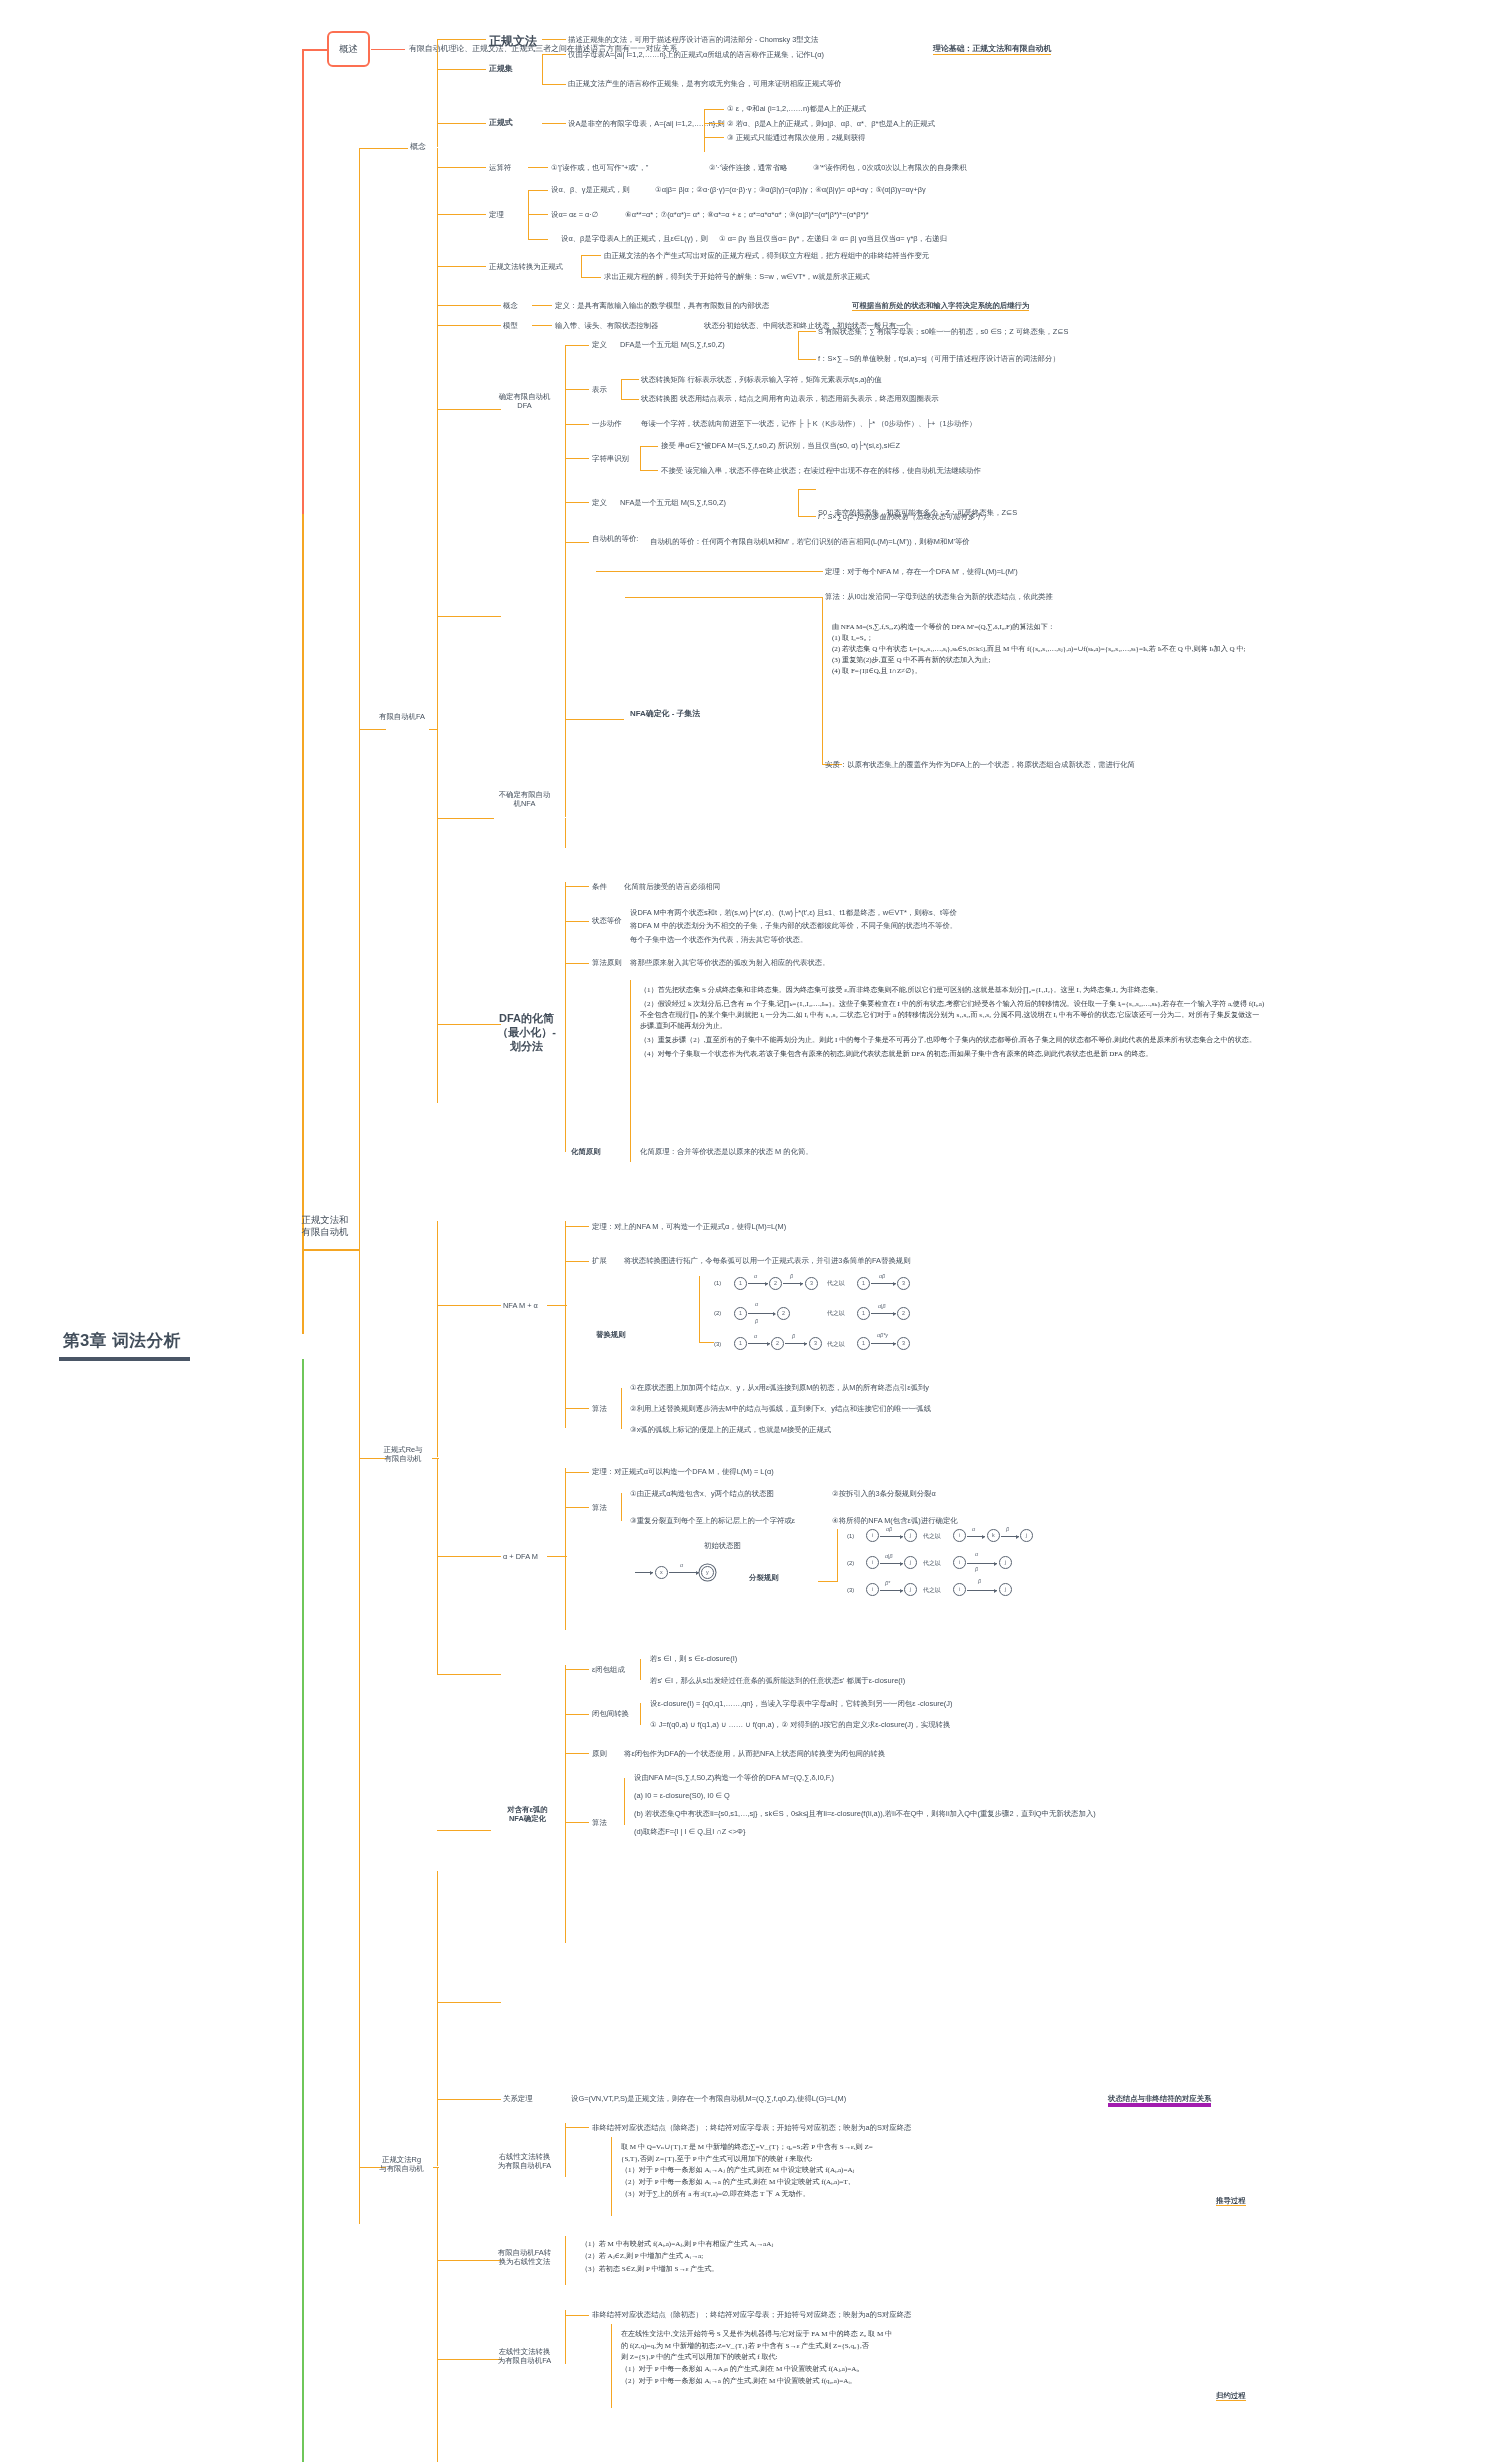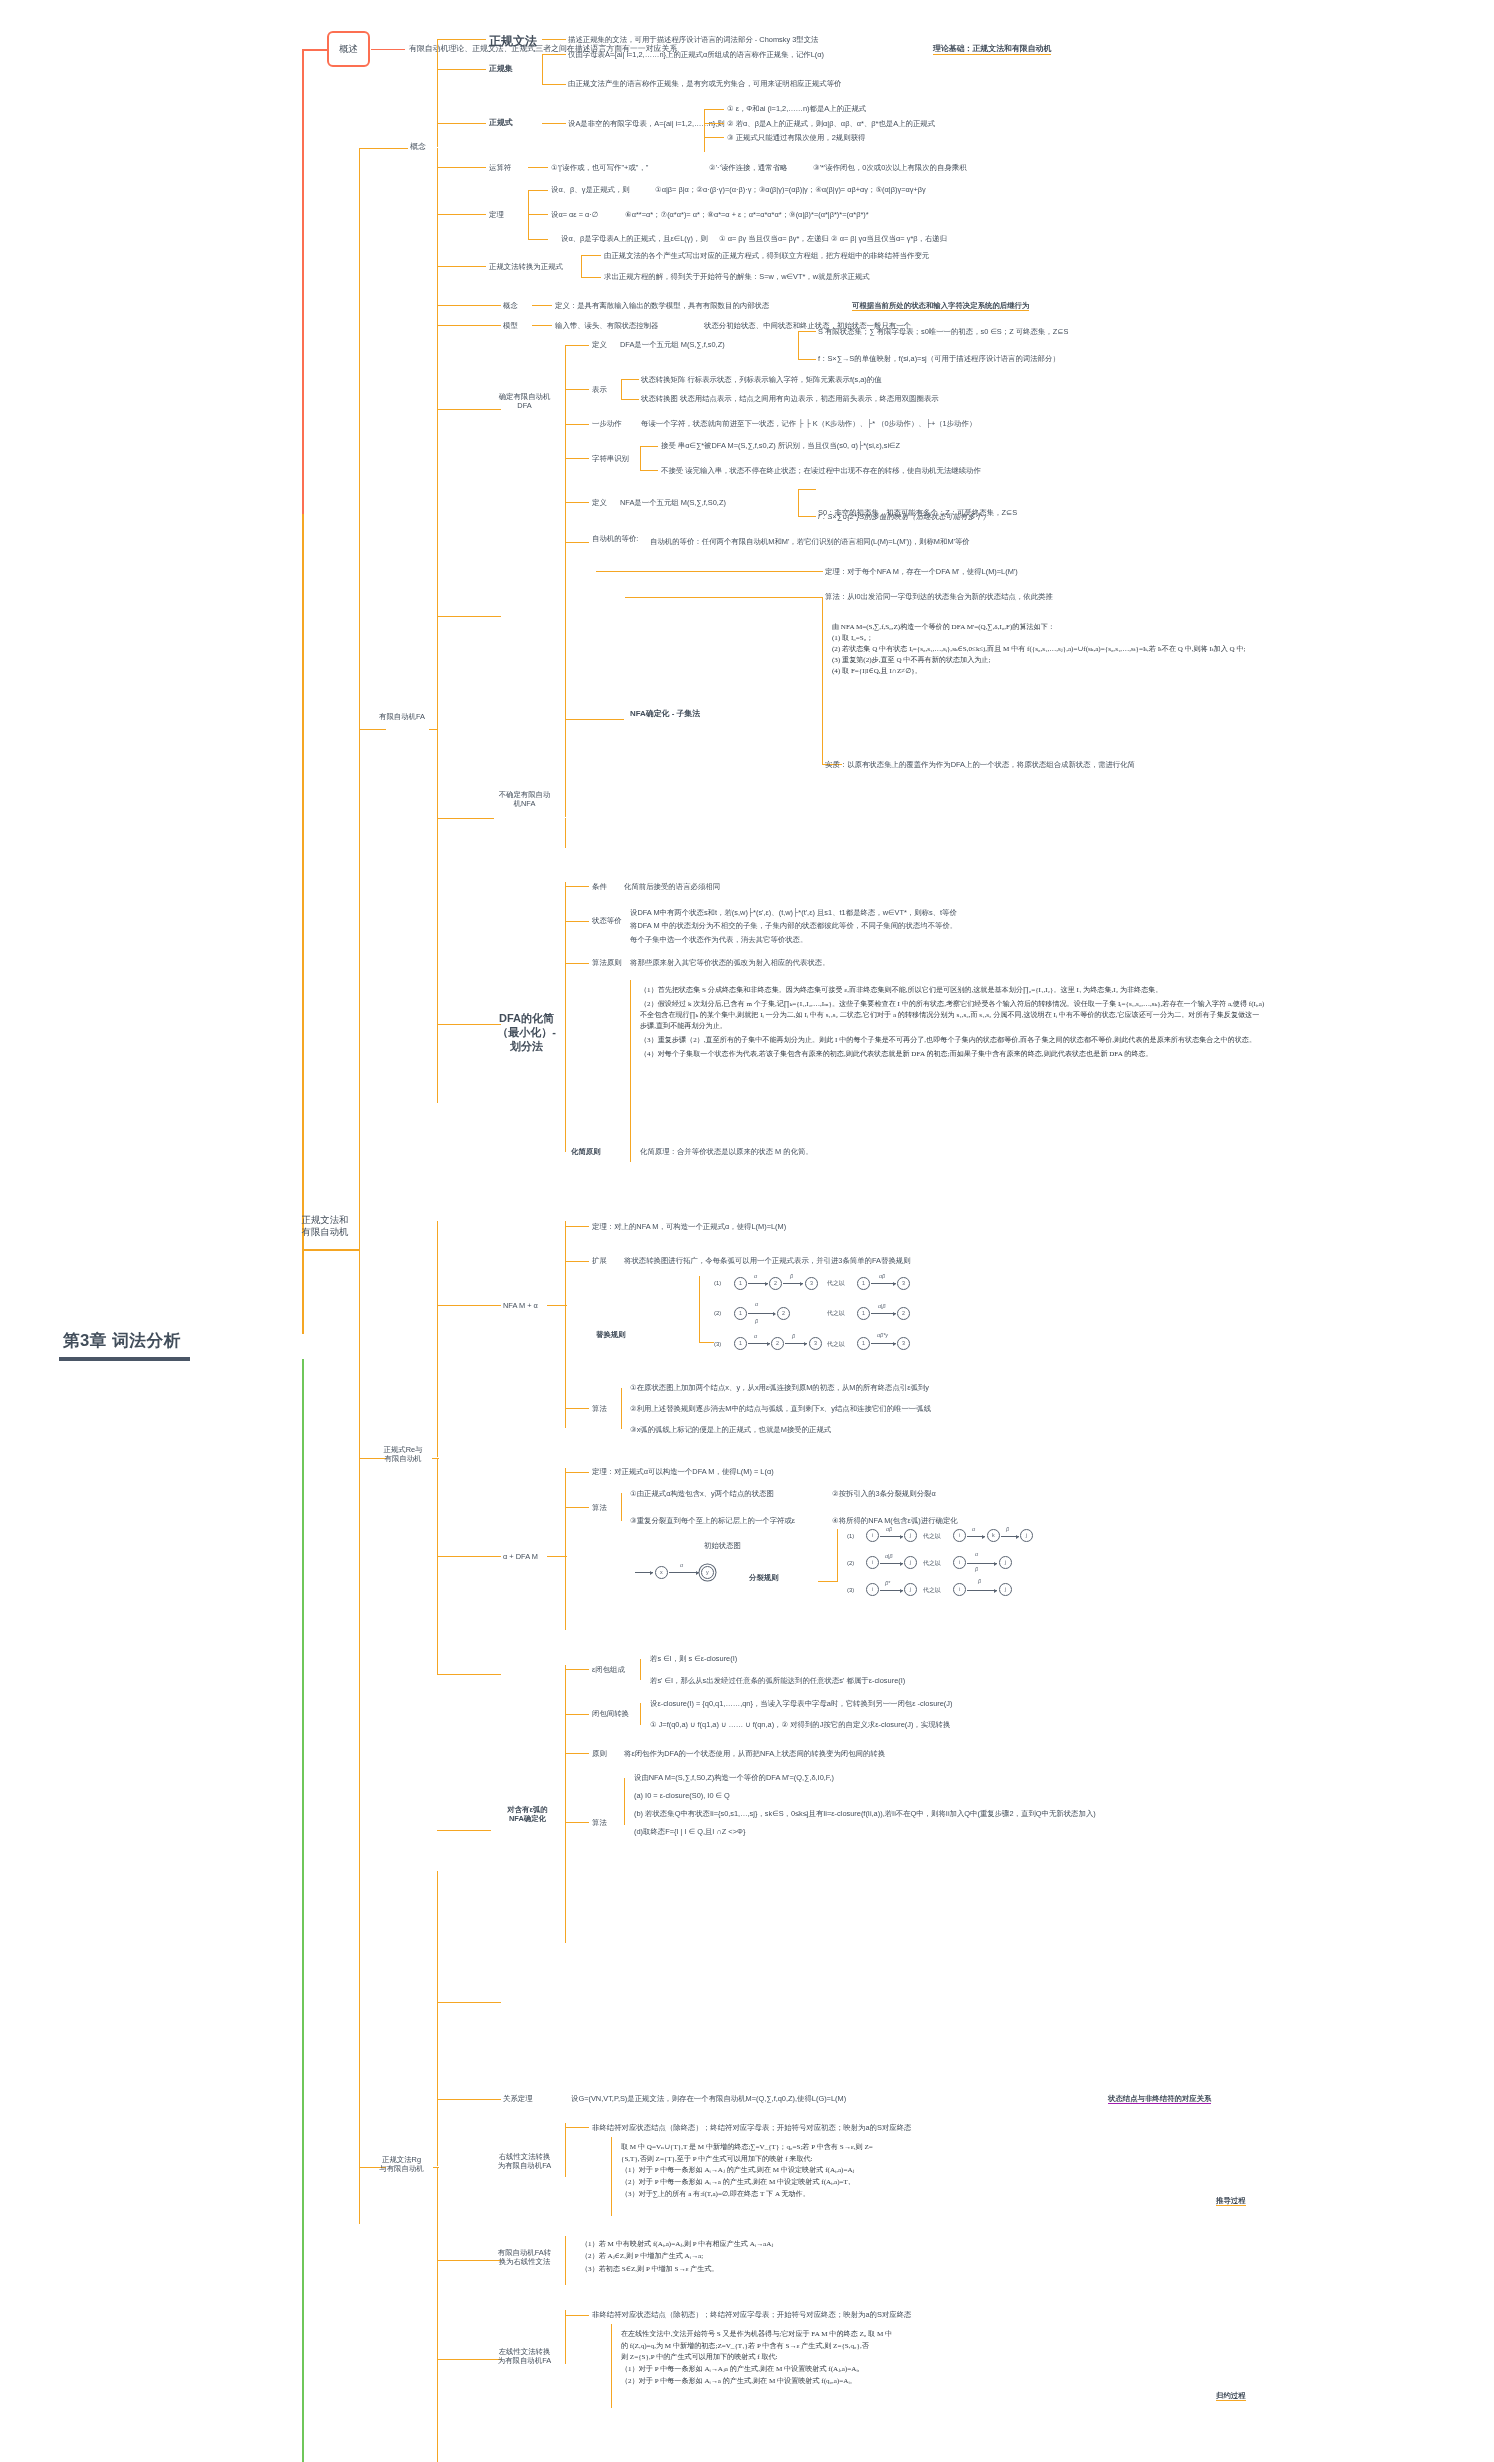--- a/index.html
+++ b/index.html
@@ -460,21 +460,21 @@
     <div>正规文法Rg</div>
     <div>与有限自动机</div>
   </div>
   <div class="ln v2" style="left:437px; top:1871px; height:295px;"></div>
   <div class="ln v2" style="left:437px; top:2167px; height:295px;"></div>
   <div class="ln h2" style="left:433px; top:2167px; width:5.9px;"></div>
 
   <div class="ln h2" style="left:437px; top:2099px; width:64px;"></div>
   <div class="tx" style="left:503px; top:2094px;">关系定理</div>
   <div class="tx" style="left:571px; top:2094px;">设G=(VN,VT,P,S)是正规文法，则存在一个有限自动机M=(Q,∑,f,q0,Z),使得L(G)=L(M)</div>
-  <div class="tx bold" style="left:1108px; top:2094px; border-bottom:1px solid #a21caf;">状态结点与非终结符的对应关系</div>
+  <div class="tx bold" style="left:1108px; top:2094px; border-bottom:4px solid #a21caf;">状态结点与非终结符的对应关系</div>
 
   <div class="ln h2" style="left:437px; top:2002px; width:64px;"></div>
   <div class="tx ctr" style="left:485px; top:2152px; width:79px; white-space:normal;">
     <div>右线性文法转换</div>
     <div>为有限自动机FA</div>
   </div>
   <div class="ln v2" style="left:565px; top:2123px; height:54px;"></div>
   <div class="ln h2" style="left:565px; top:2127px; width:23.6px;"></div>
   <div class="tx" style="left:592px; top:2123px;">非终结符对应状态结点（除终态）；终结符对应字母表；开始符号对应初态；映射为a的S对应终态</div>
   <div class="ln v2" style="left:611px; top:2137px; height:79px;"></div>

